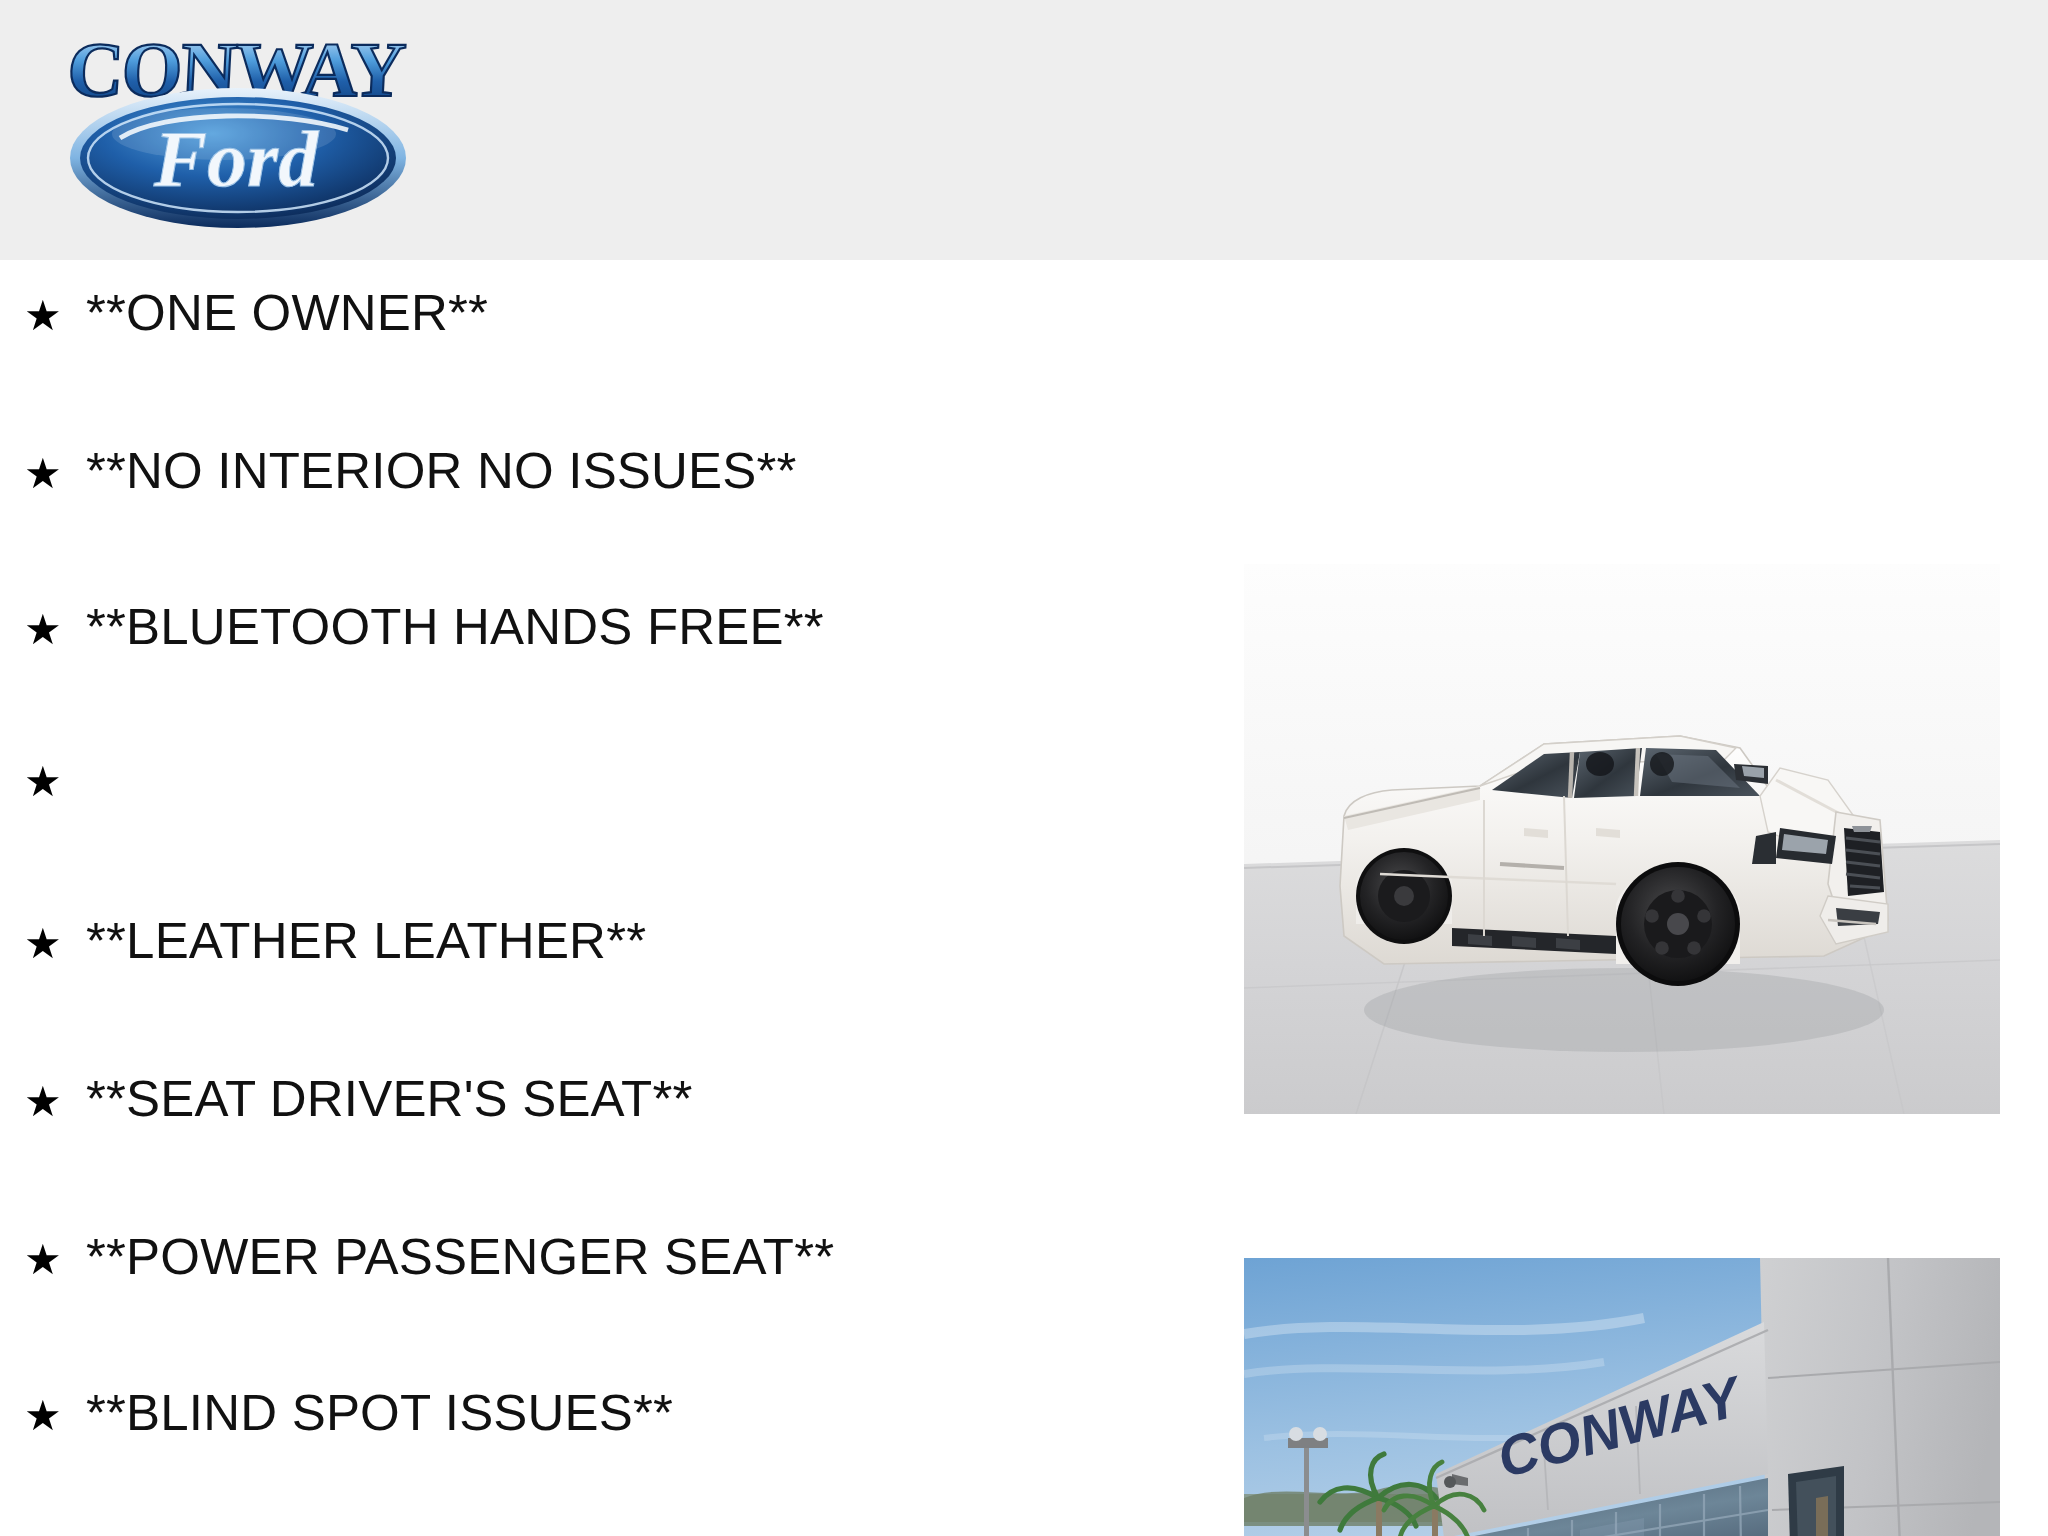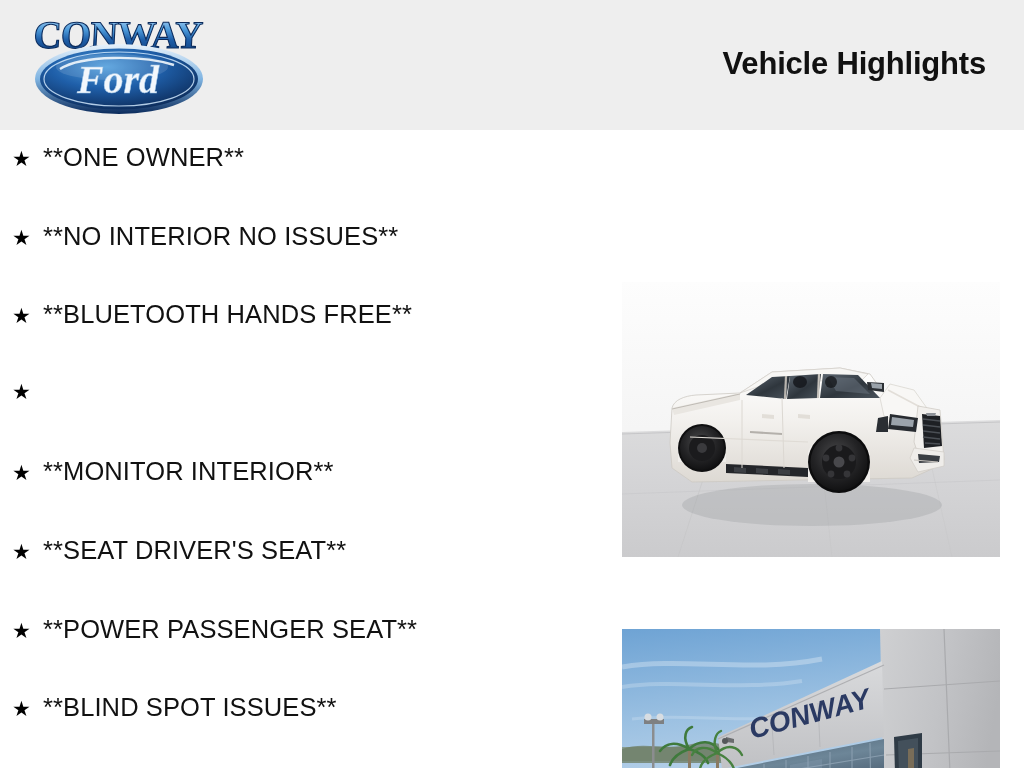--- a/index.html
+++ b/index.html
@@ -160,21 +160,20 @@
       </defs>
       <ellipse cx="85" cy="36" rx="84" ry="35" fill="url(#ovalRim)"></ellipse>
       <ellipse cx="85" cy="36" rx="79" ry="30.5" fill="url(#ovalGrad)"></ellipse>
       <ellipse cx="85" cy="36" rx="75" ry="27" fill="none" stroke="#cfe6fb" stroke-width="1.2" opacity="0.85"></ellipse>
       <ellipse cx="78" cy="24" rx="56" ry="13" fill="#ffffff" opacity="0.12"></ellipse>
       <text x="84" y="50" text-anchor="middle" font-family="'Liberation Serif', serif" font-size="40" font-style="italic" font-weight="bold" fill="#f2f7fc" stroke="#9fc4e6" stroke-width="0.5">Ford</text>
       <path d="M26 26 C 48 12, 108 12, 140 22" stroke="#f2f7fc" stroke-width="2.4" fill="none" opacity="0.9"></path>
     </svg>
   </div>
 
-  <div class="page-title">Vehicle Highlights</div>
 </div>
 
 <div class="content">
 
   <ul class="highlights" id="highlights-list">
       <li class="highlight-item" style="top: 15px;">
         <span class="bullet-star">★</span>
         <span class="highlight-text">**ONE OWNER**</span>
       </li>
       <li class="highlight-item" style="top: 93.6px;">
@@ -183,21 +182,21 @@
       </li>
       <li class="highlight-item" style="top: 172.2px;">
         <span class="bullet-star">★</span>
         <span class="highlight-text">**BLUETOOTH HANDS FREE**</span>
       </li>
       <li class="highlight-item" style="top: 250.8px;">
         <span class="bullet-star">★</span>
       </li>
       <li class="highlight-item" style="top: 329.4px;">
         <span class="bullet-star">★</span>
-        <span class="highlight-text">**MONITOR INTERIOR**</span>
+        <span class="highlight-text">**LEATHER LEATHER**</span>
       </li>
       <li class="highlight-item" style="top: 408px;">
         <span class="bullet-star">★</span>
         <span class="highlight-text">**SEAT DRIVER'S SEAT**</span>
       </li>
       <li class="highlight-item" style="top: 486.6px;">
         <span class="bullet-star">★</span>
         <span class="highlight-text">**POWER PASSENGER SEAT**</span>
       </li>
       <li class="highlight-item" style="top: 565.2px;">

